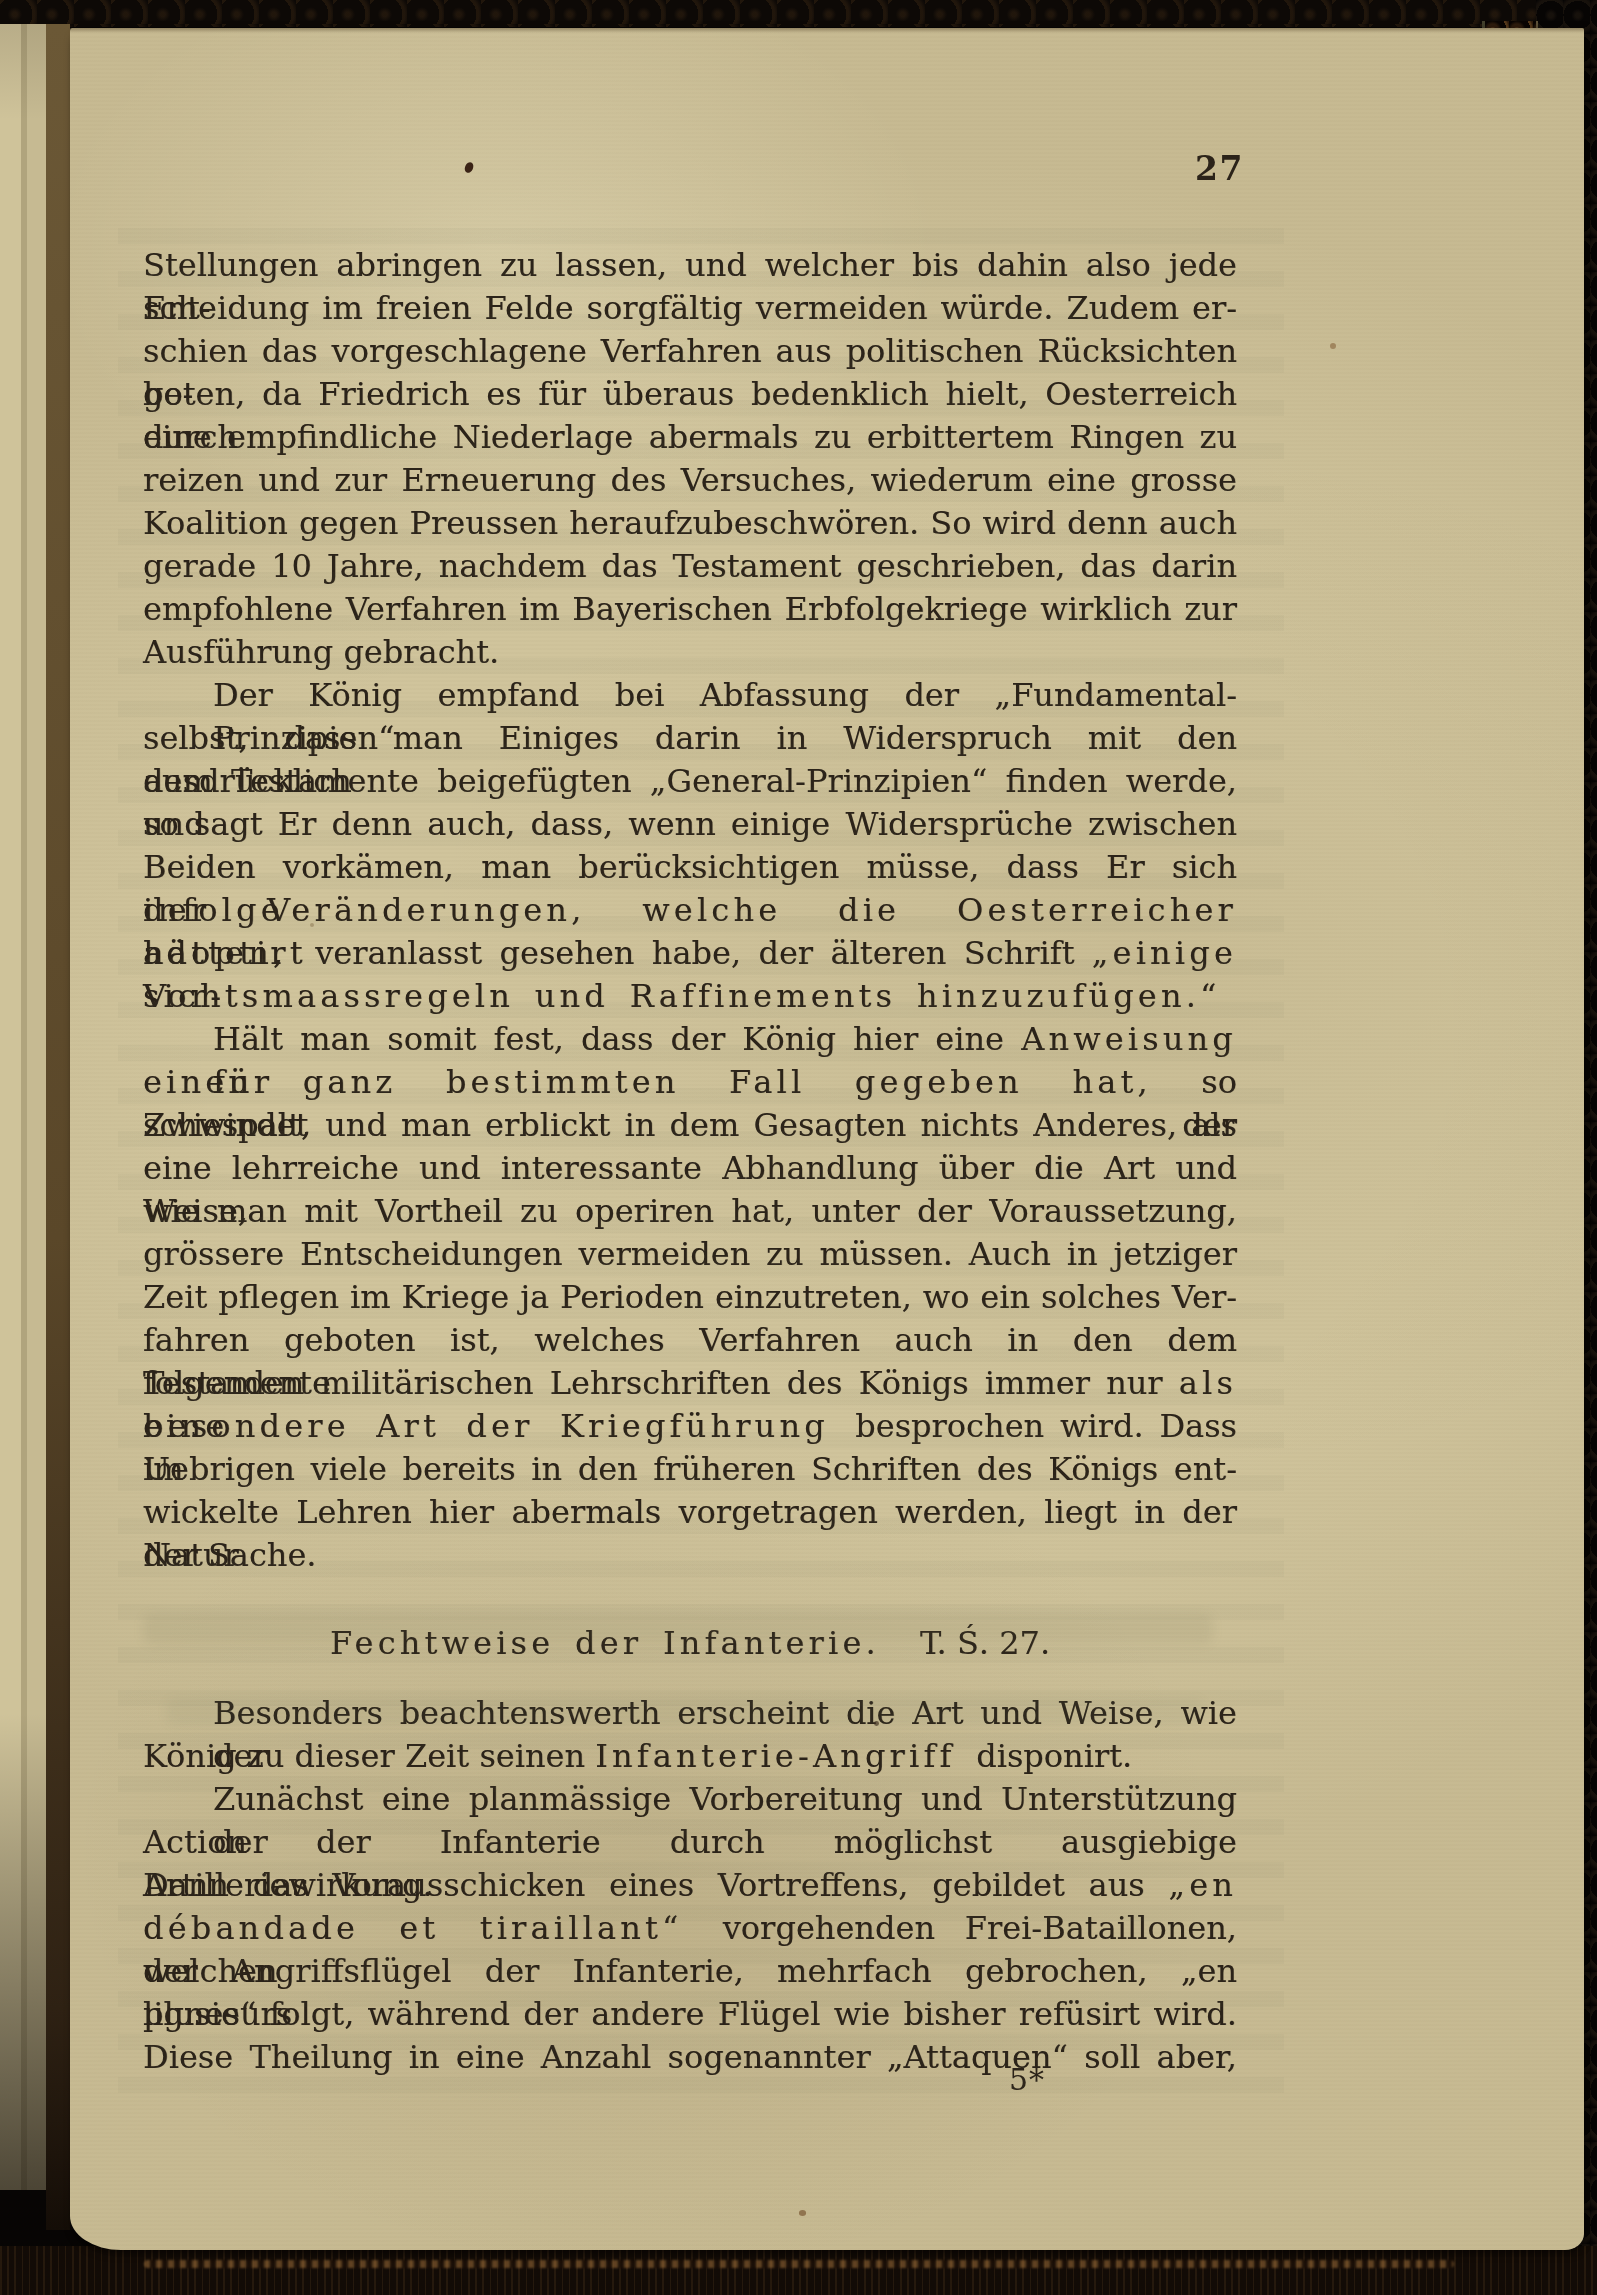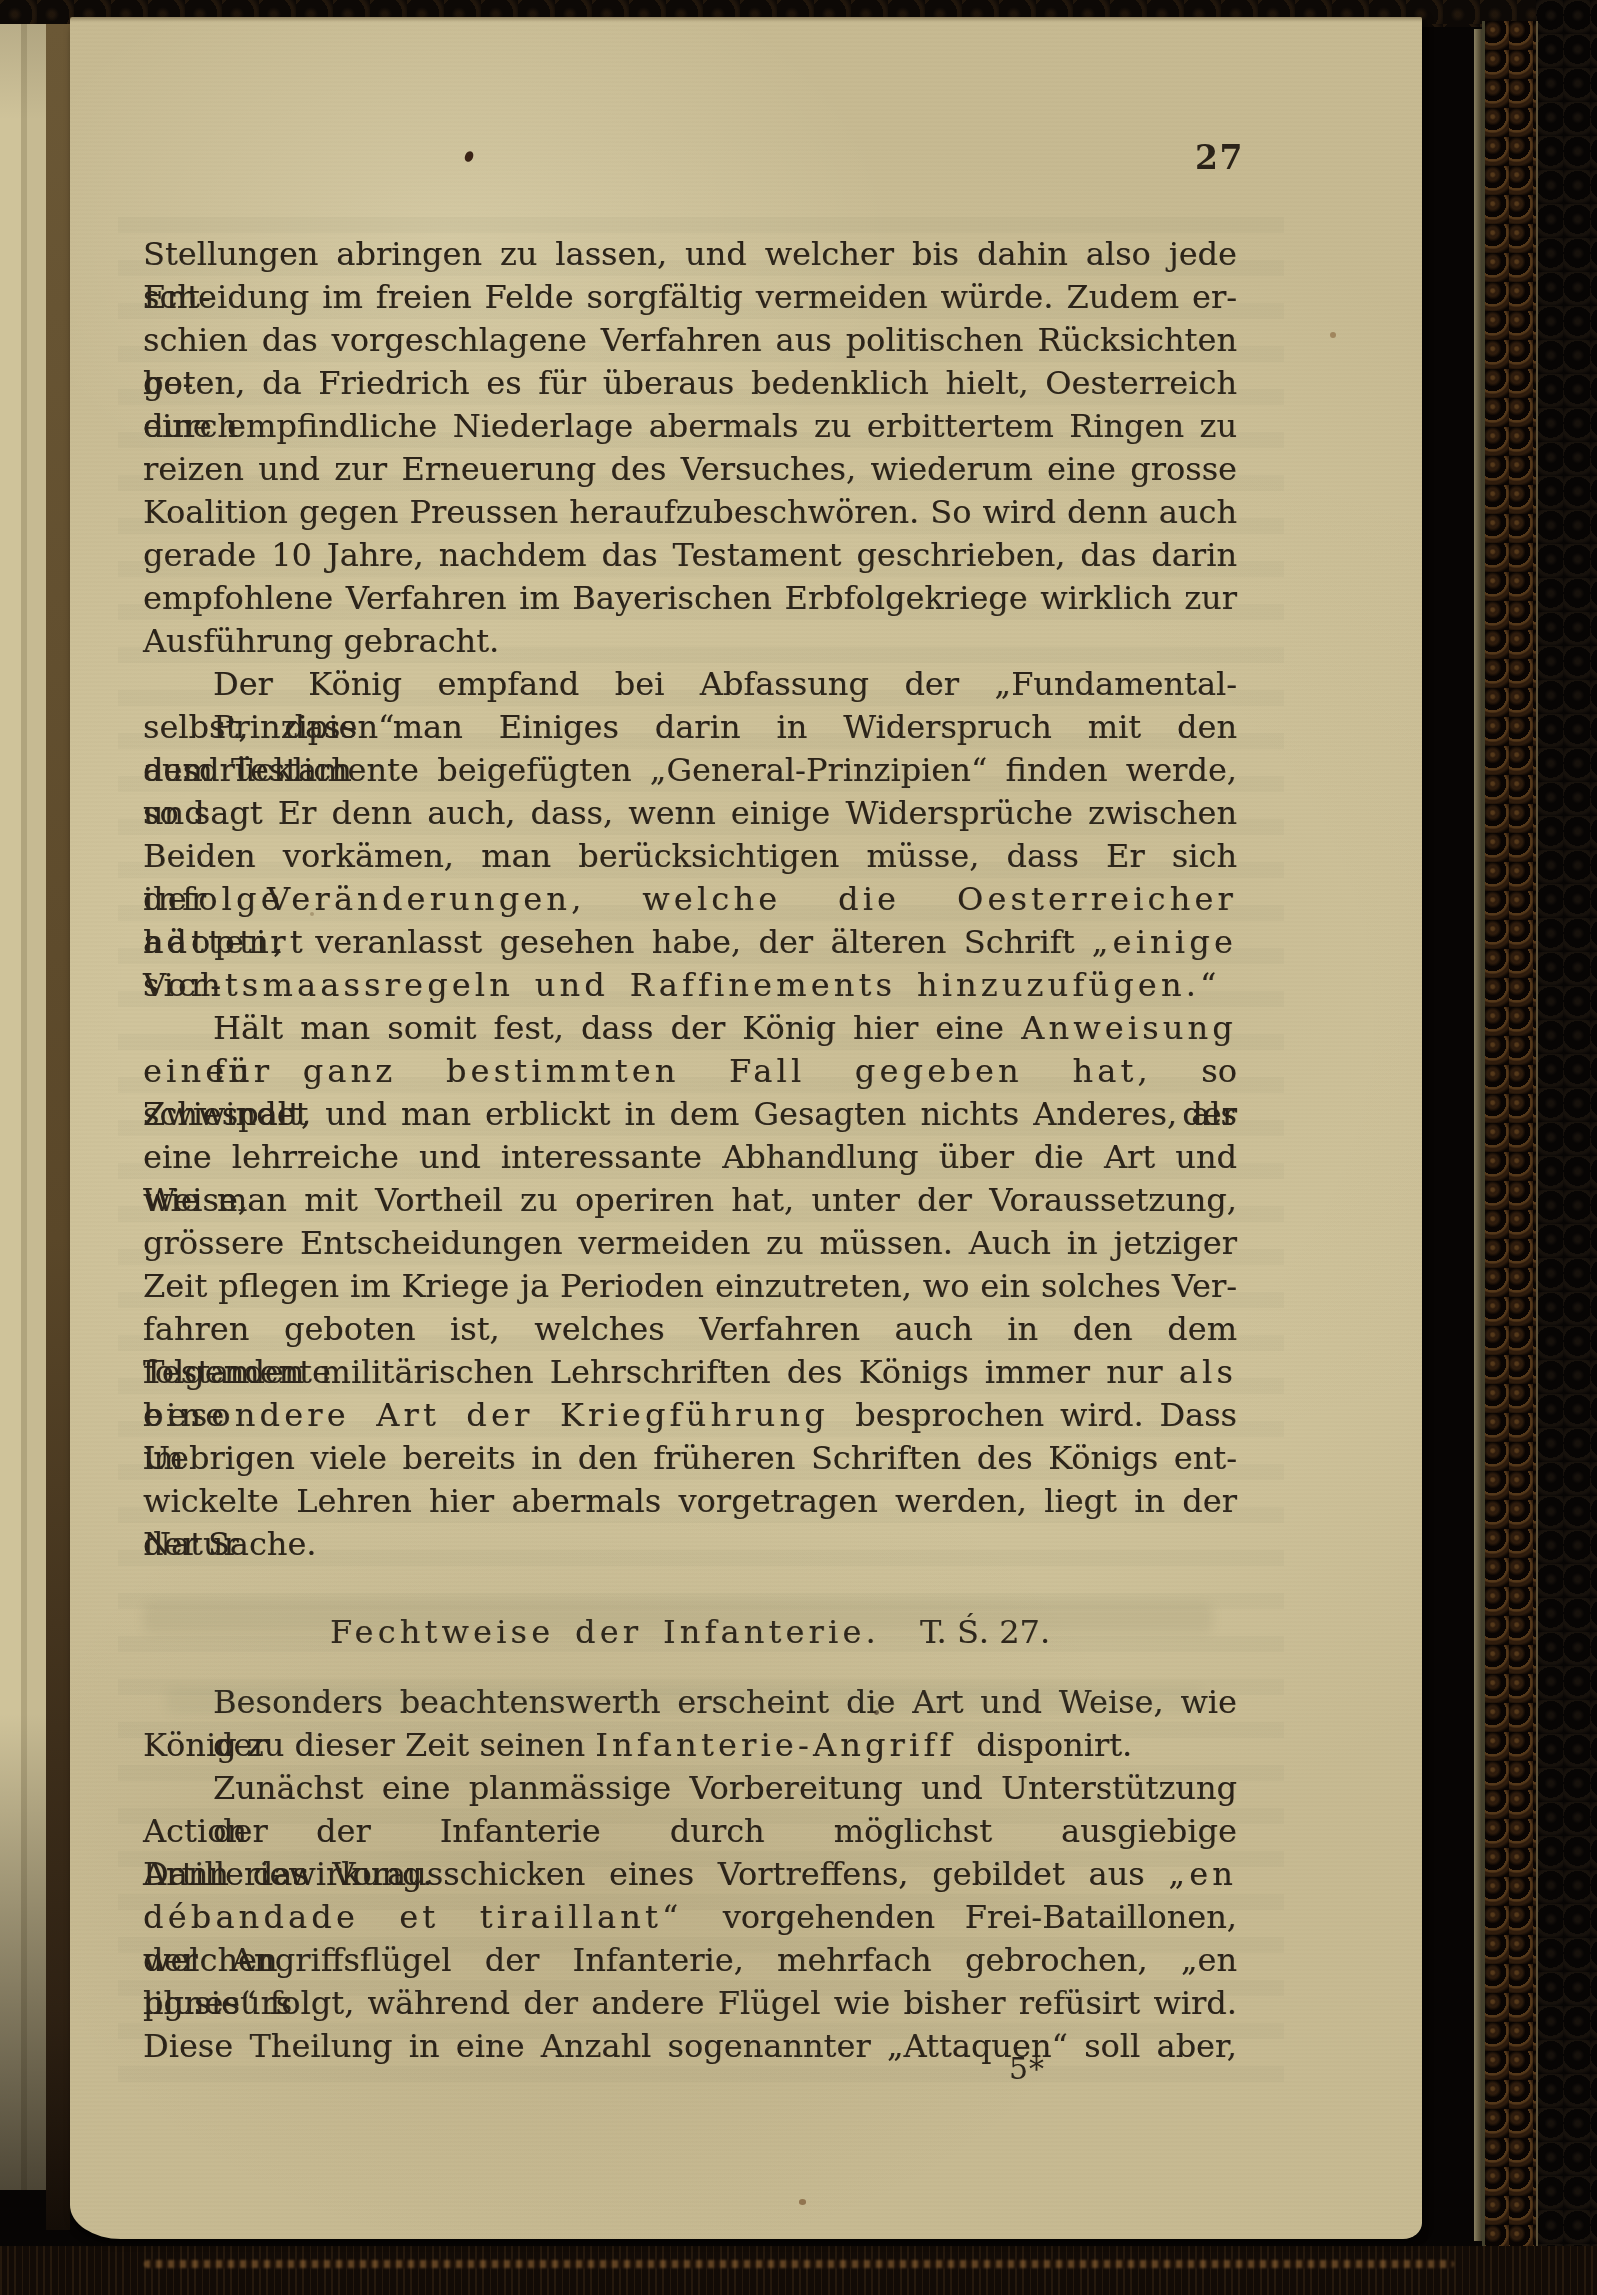--- a/index.html
+++ b/index.html
@@ -32,21 +32,21 @@
     background-size:27px 34px;}
   .cover-bottom{position:absolute;left:0;top:2246px;width:1597px;height:50px;
     background:#120b06;
     background-image:repeating-linear-gradient(90deg, rgba(125,88,45,0.18) 0 1.6px, transparent 1.6px 7.2px);}
   .cover-bottom::after{content:'';position:absolute;left:144px;top:14.4px;width:1310px;height:7.2px;
     background:repeating-linear-gradient(90deg, rgba(160,112,58,0.55) 0 5.6px, rgba(28,17,8,0.85) 5.6px 12px);
     filter:blur(0.8px);border-radius:4px;}
   .edge-right-sliver{position:absolute;left:1474px;top:29px;width:8px;height:2212px;
     background:linear-gradient(90deg,#8a8162,#574f37 70%,#3e392a);}
   
-  .page{position:absolute;left:70px;top:17px;width:1352px;height:2222px;
+  .page{position:absolute;left:70px;top:28px;width:1514px;height:2222px;
     background-color:#d0c49c;
     background-image:
       radial-gradient(ellipse 719px 479px at 28% 10%, rgba(255,250,220,0.22), transparent 62%),
       radial-gradient(ellipse 1038px 719px at 72% 42%, rgba(118,98,58,0.08), transparent 72%),
       radial-gradient(ellipse 799px 599px at 38% 82%, rgba(108,88,52,0.10), transparent 72%),
       radial-gradient(ellipse 1118px 879px at 50% 45%, transparent 55%, rgba(118,98,58,0.10) 100%),
       repeating-linear-gradient(0deg, rgba(100,85,50,0.025) 0 1.6px, transparent 1.6px 4px);
     border-radius:2.4px 1.6px 19px 51px / 2.4px 1.6px 16px 34px;
     box-shadow:4.8px 0 8px -3.2px rgba(0,0,0,0.55), 0 6.4px 9.6px -4.8px rgba(0,0,0,0.6);}
   .page::before{content:'';position:absolute;top:0;left:0;right:0;height:4.8px;

